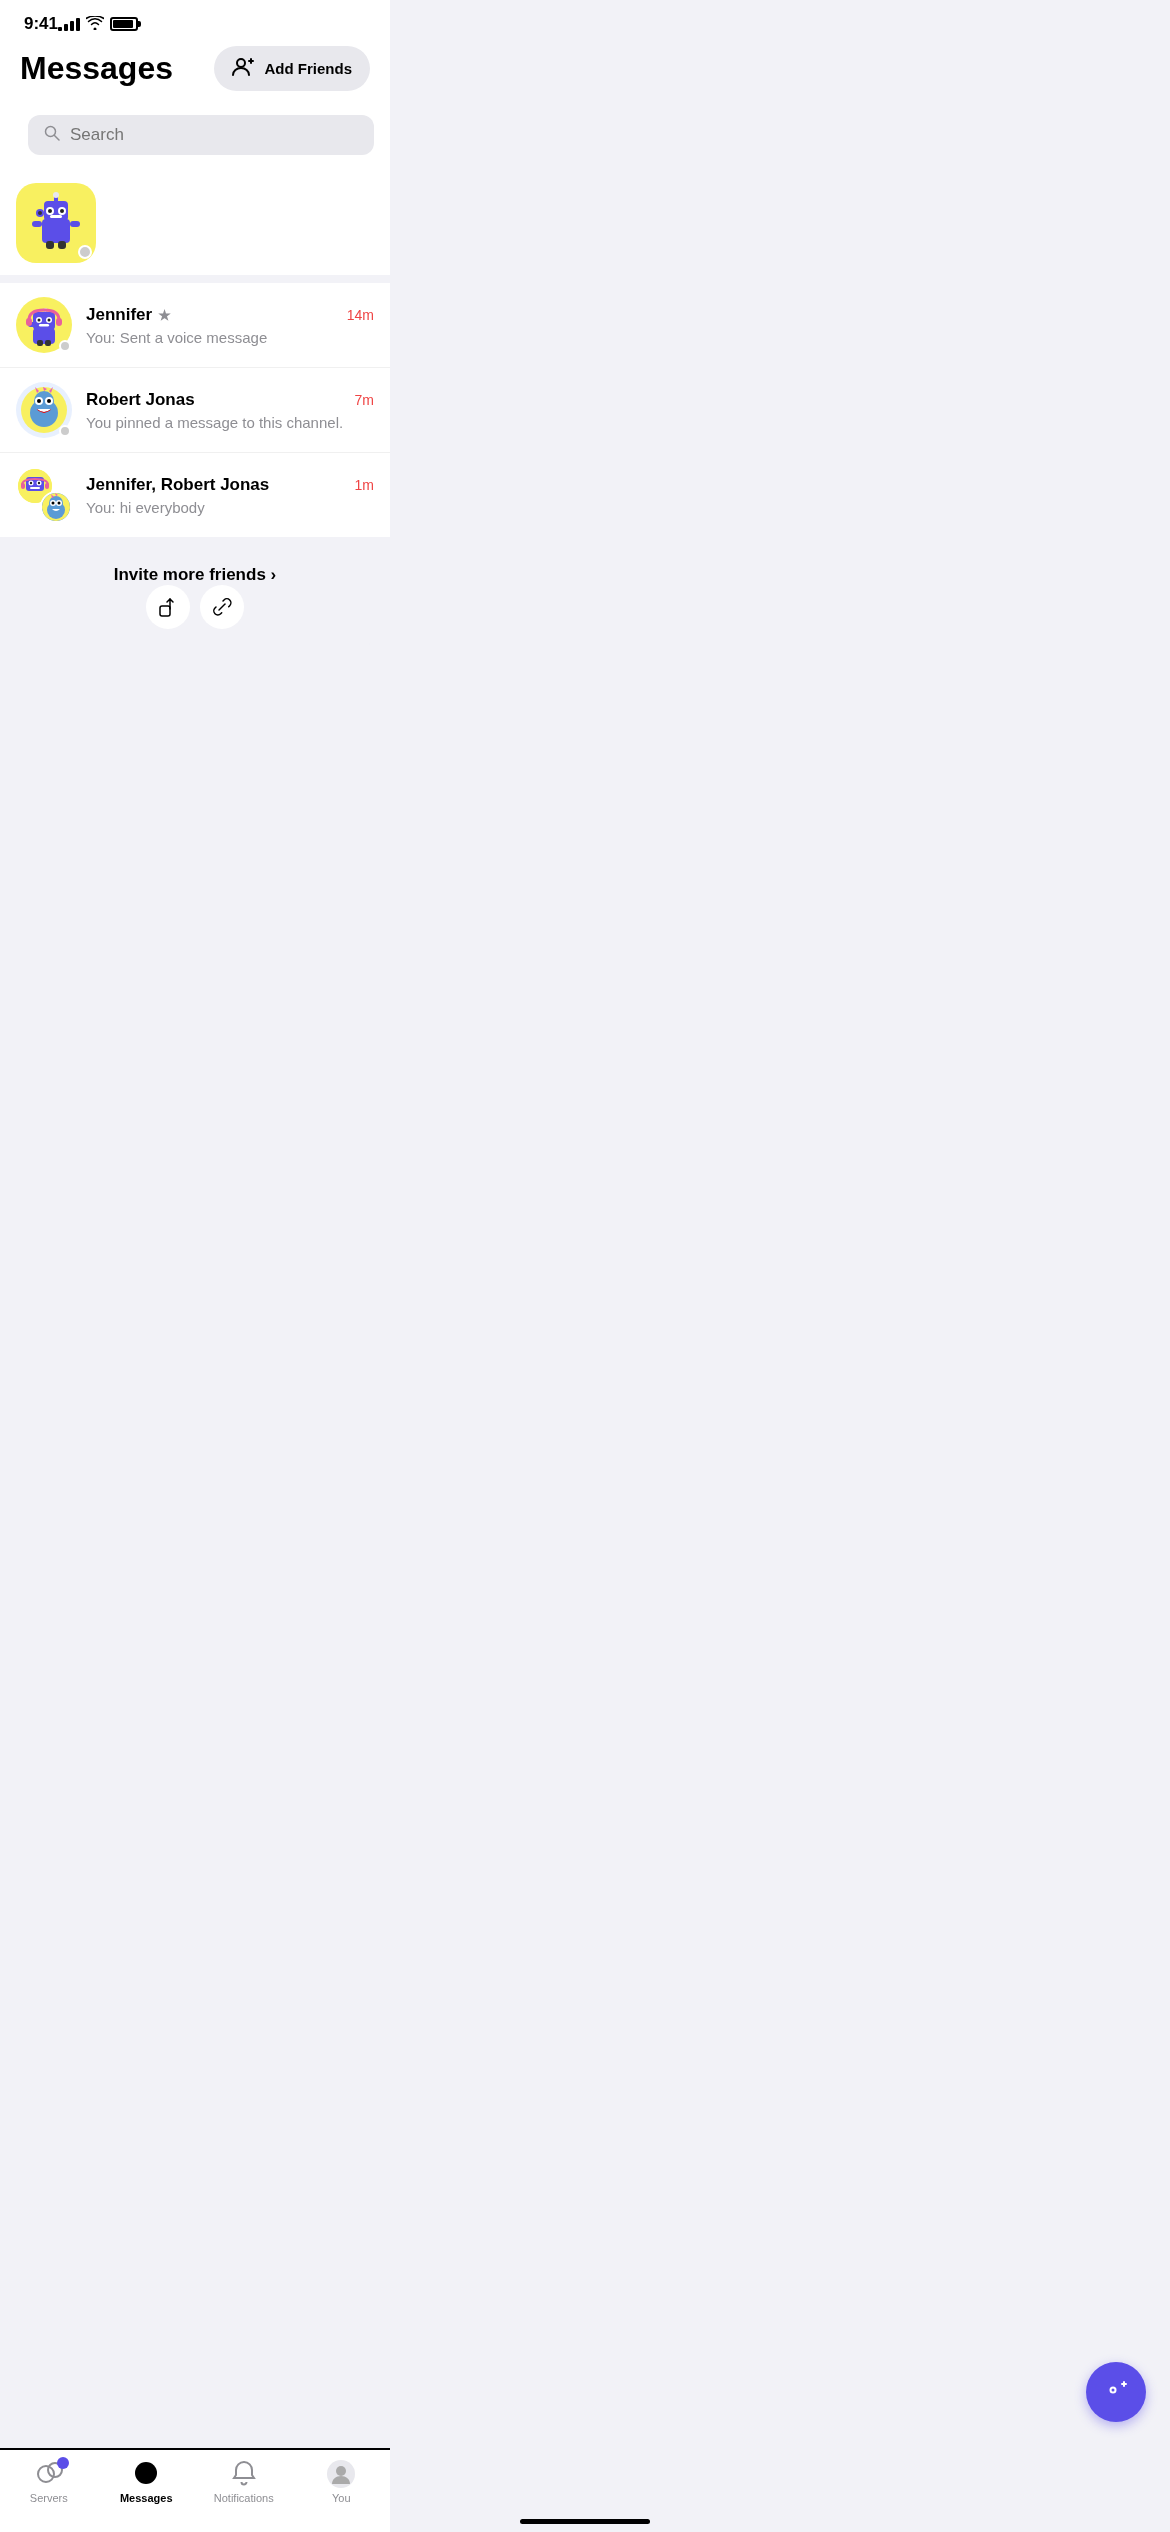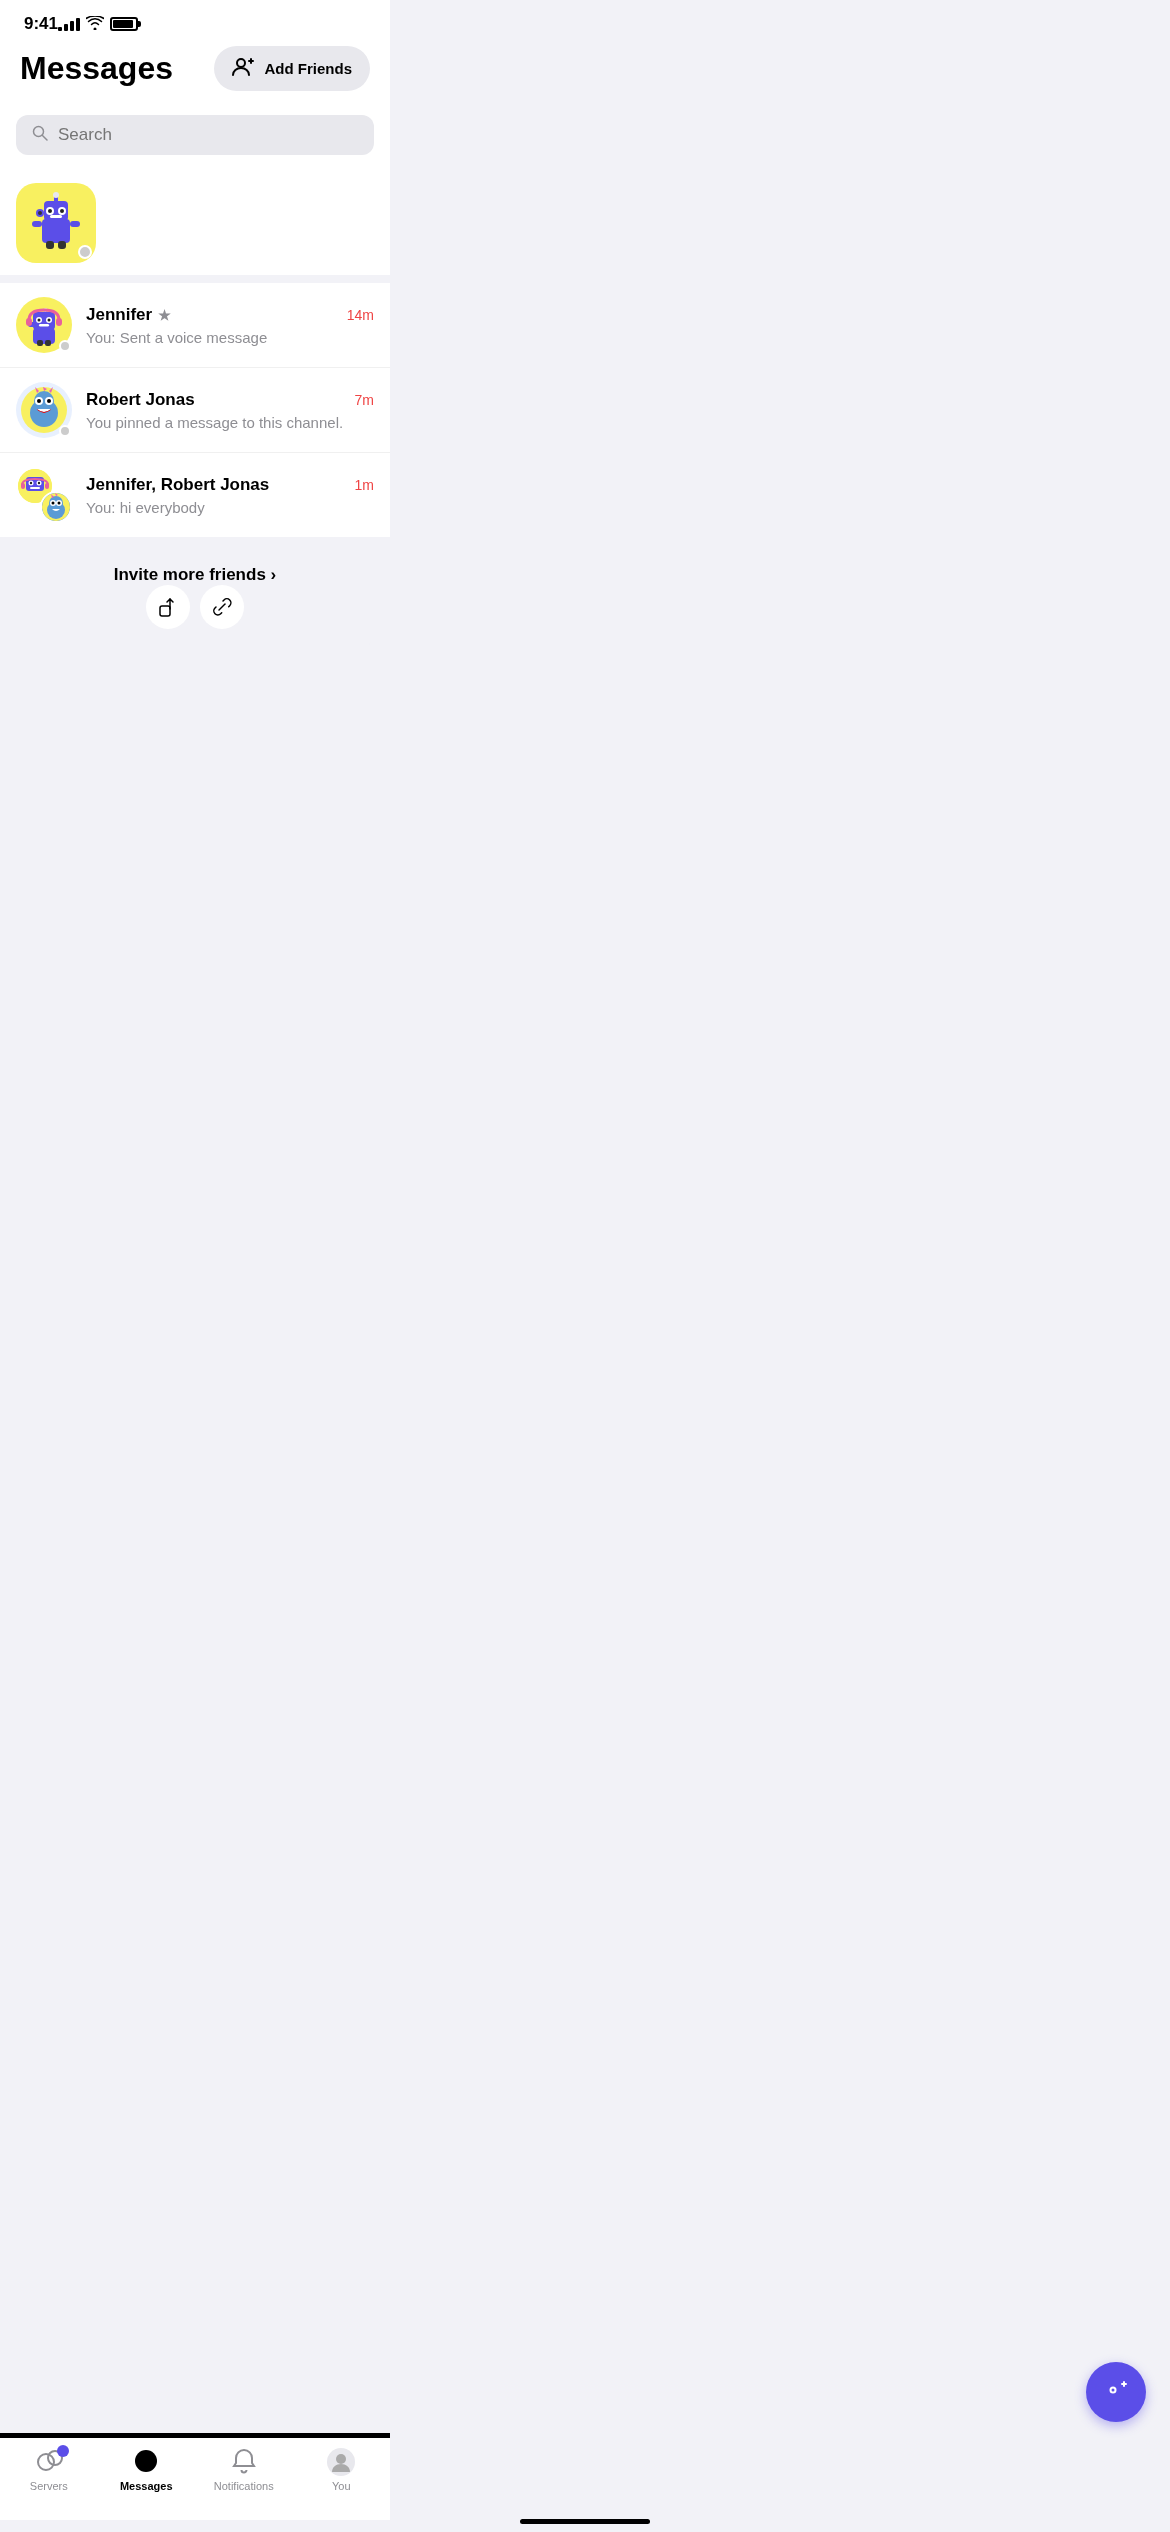--- a/index.html
+++ b/index.html
@@ -109,20 +109,21 @@
       background: #fff;
       padding: 8px 16px 16px;
     }
     .search-bar {
       background: #e8e8ed;
       border-radius: 12px;
       padding: 10px 16px;
       display: flex;
       align-items: center;
       gap: 10px;
+      margin-left: 12px;
     }
     .search-icon {
       color: #8e8e93;
       font-size: 16px;
     }
     .search-input {
       border: none;
       background: transparent;
       font-size: 17px;
       color: #8e8e93;
@@ -325,25 +326,25 @@
     }
     .fab-icon {
       color: #fff;
       font-size: 28px;
       line-height: 1;
     }
 
     
     .bottom-nav {
       position: fixed;
-      bottom: 12px;
+      bottom: 0;
       left: 0;
       width: 390px;
       background: #fff;
-      border-top: 5px solid #000000;
+      border-top: 2px solid #000000;
       display: flex;
       padding: 10px 0 28px;
     }
     .nav-item {
       flex: 1;
       display: flex;
       flex-direction: column;
       align-items: center;
       gap: 4px;
       cursor: pointer;

